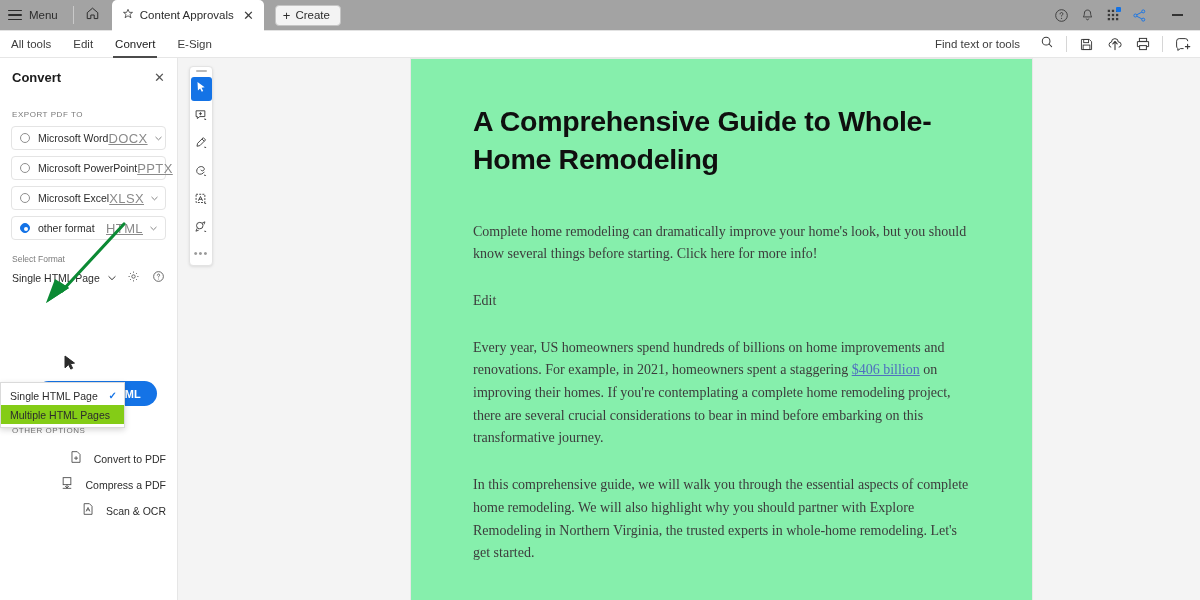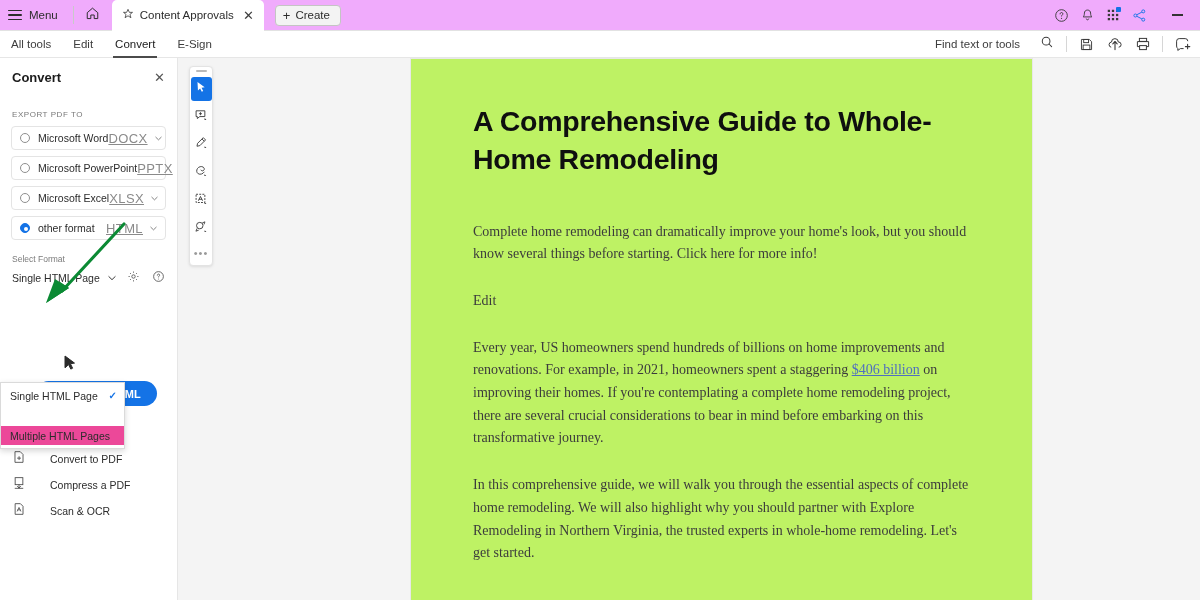--- a/index.html
+++ b/index.html
@@ -9,21 +9,21 @@
     overflow: hidden;
     font-family: "Liberation Sans", sans-serif;
     background: #ffffff;
     -webkit-font-smoothing: antialiased;
   }
   #app { position: relative; width: 1200px; height: 600px; }
 
   
   .titlebar {
     position: absolute; left: 0; top: 0; width: 1200px; height: 31px;
-    background: #f0abfc;
+    background: #a3a3a3;
     display: flex; align-items: center;
     border-bottom: 1px solid #e2e2e2;
   }
   .menu-btn {
     display: flex; align-items: center; gap: 7px;
     padding: 0 11px 0 8px; height: 31px; cursor: default;
   }
   .hamburger { width: 14px; height: 11px; position: relative; }
   .hamburger i {
     position: absolute; left: 0; width: 14px; height: 1.6px;
@@ -160,31 +160,31 @@
     position: absolute; left: 0; top: 324px; width: 125px;
     background: #ffffff; border: 1px solid #dadada;
     box-shadow: 0 2px 6px rgba(0,0,0,0.16);
     z-index: 40; padding: 3px 0;
   }
   .dd-item {
     display: flex; align-items: center;
     height: 19px; padding: 0 7px 0 9px;
     font-size: 10.5px; color: #2c2c2c; white-space: nowrap;
   }
-  .dd-item.hover { background: #ec4899; margin-top: 21px; }
+  .dd-item.hover { background: #84cc16; }
   .dd-check { margin-left: auto; color: #1473e6; font-size: 10px; font-weight: bold; }
 
   .other-options-label {
     position: absolute; left: 12px; top: 368px;
     font-size: 8px; letter-spacing: 0.55px; color: #787878; text-transform: uppercase;
   }
   .opt-list { position: absolute; left: 0; top: 388px; width: 178px; }
   .opt-row {
-    display: flex; align-items: center; gap: 24px;
-    height: 26px; padding: 0 12px;
+    display: flex; align-items: center; gap: 11px;
+    height: 26px; padding: 0 12px; justify-content: flex-end;
   }
   .opt-label { font-size: 10.5px; color: #2c2c2c; }
 
   
   .toolstrip {
     position: absolute; left: 189px; top: 66px; width: 24px; height: 200px;
     background: #ffffff; border: 1px solid #e3e3e3; border-radius: 4px;
     box-shadow: 0 1px 3px rgba(0,0,0,0.10);
     display: flex; flex-direction: column; align-items: center;
     padding-top: 3px;
@@ -197,21 +197,21 @@
   .ts-btn.active { background: #1473e6; }
   .ts-dots { font-size: 11px; color: #9a9a9a; letter-spacing: 1px; line-height: 1; margin-top: 3px;}
 
   
   .doc-area {
     position: absolute; left: 178px; top: 58px; width: 1022px; height: 542px;
     background: #f4f4f4;
   }
   .page {
     position: absolute; left: 233px; top: 1px; width: 621px; height: 541px;
-    background: #bef264;
+    background: #86efac;
     box-shadow: 0 0 0 1px #e8e8e8;
   }
   .page-inner { padding: 44px 62px 0 62px; }
   .doc-h1 {
     font-size: 28.5px; font-weight: bold; color: #0f0f0f;
     line-height: 1.33; letter-spacing: -0.3px; margin: 0 0 42px 0;
   }
   .doc-p {
     font-size: 14px; color: #3c3c3c; line-height: 1.62; margin: 0 0 24px 0; font-family: Liberation Serif, serif;
   }

